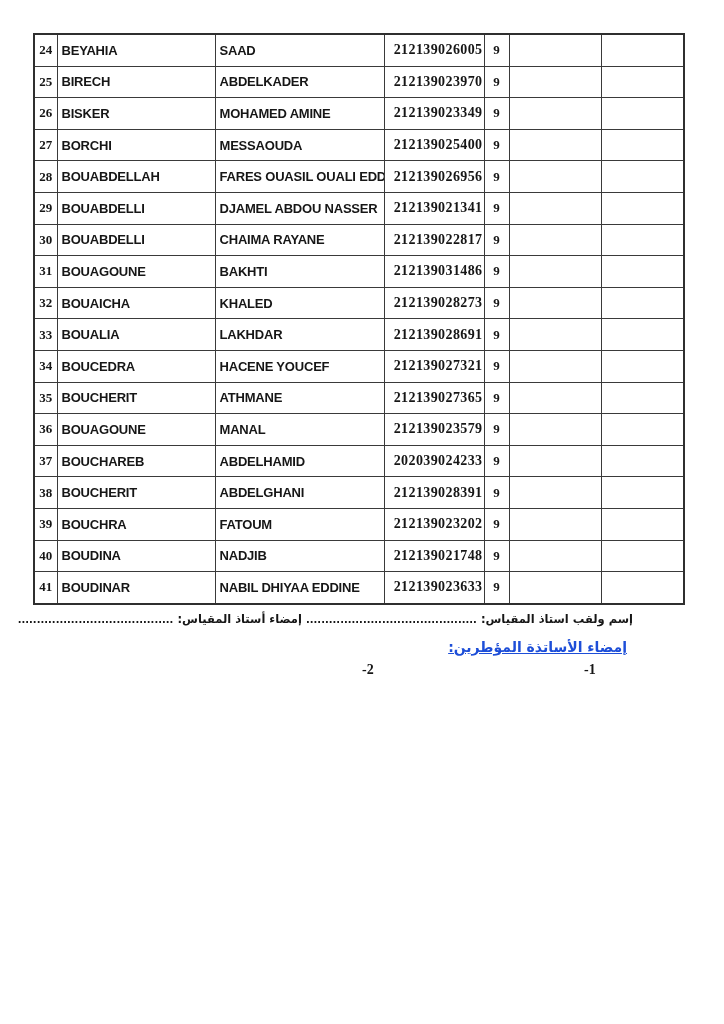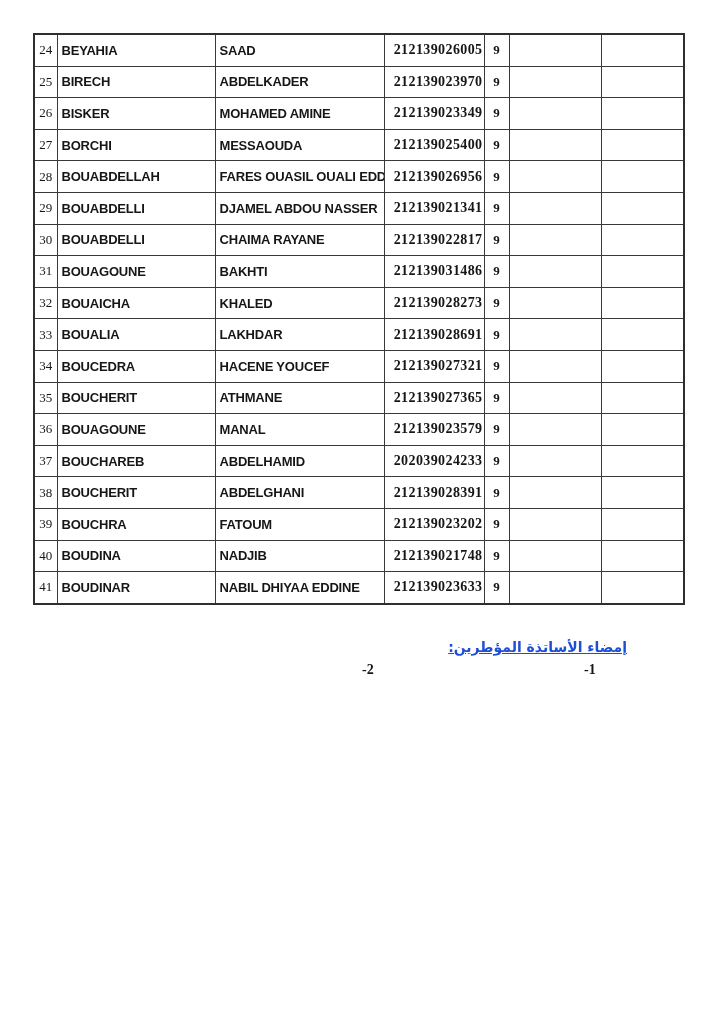--- a/index.html
+++ b/index.html
@@ -27,21 +27,21 @@
     border: 1px solid #3a3a3a;
     height: 28.6px;
     vertical-align: middle;
     overflow: hidden;
     white-space: nowrap;
     color: #161616;
   }
   td.col-num {
     text-align: center;
     font-family: "Liberation Serif", serif;
-    font-weight: normal;
+    font-weight: bold;
     font-size: 13px;
   }
   td.col-last, td.col-first {
     text-align: left;
     padding-left: 4px;
     font-family: "Liberation Sans", sans-serif;
     font-weight: bold;
     font-size: 13px;
     letter-spacing: -0.2px;
   }
@@ -273,19 +273,25 @@
           <td class="col-last">BOUDINAR</td>
           <td class="col-first">NABIL DHIYAA EDDINE</td>
           <td class="col-id">212139023633</td>
           <td class="col-mark">9</td>
           <td class="col-empty"></td>
           <td class="col-empty"></td>
         </tr>
       </tbody>
   </table>
 
+  <div class="sig-line">
+    <span>إسم ولقب استاذ المقياس:</span>
+    <span class="dots">.............................................</span>
+    <span>إمضاء أستاذ المقياس:</span>
+    <span class="dots">.........................................</span>
+  </div>
 
   <div class="supervisors-heading">إمضاء الأساتذة المؤطرين:</div>
 
   <div class="list-num n1">-1</div>
   <div class="list-num n2">-2</div>
 
 </div>
 
 </body></html>

